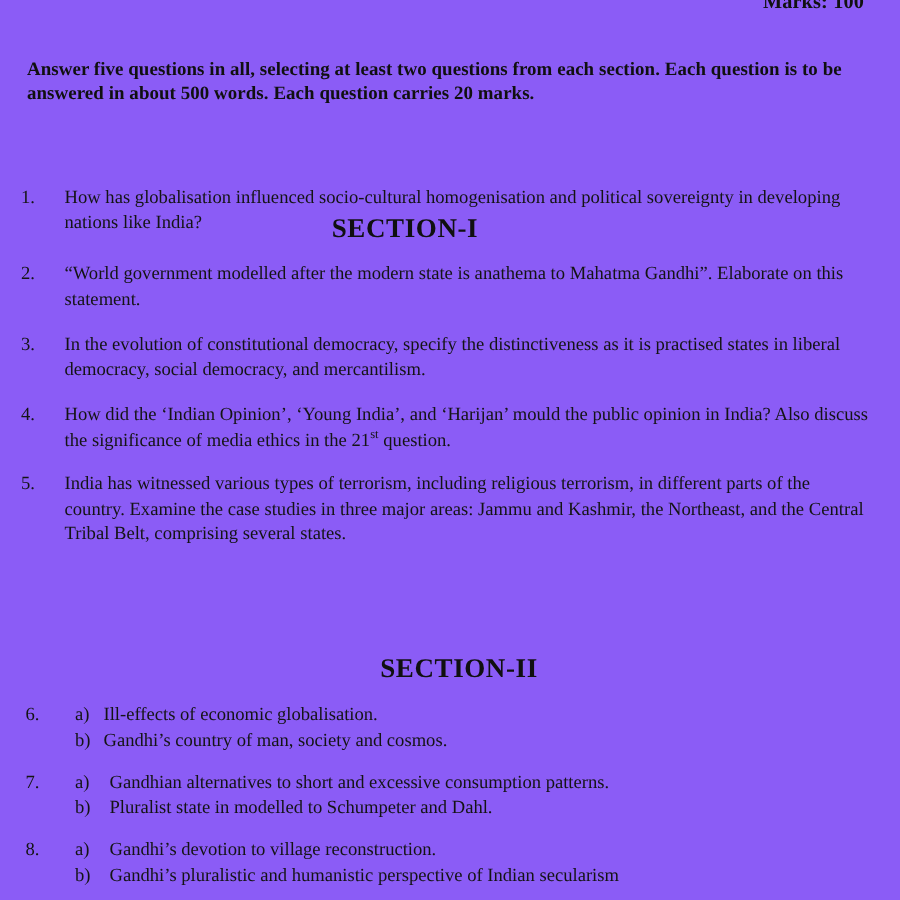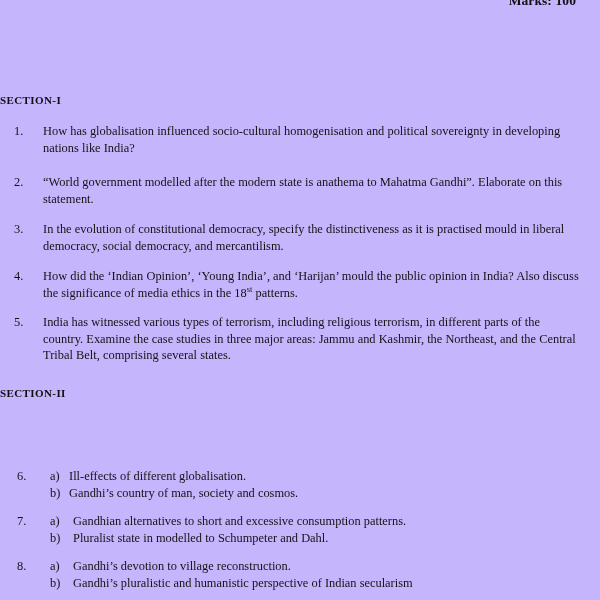--- a/index.html
+++ b/index.html
@@ -14,21 +14,21 @@
     font-family: "Liberation Serif", "DejaVu Serif", serif;
     color: #1a1a1a;
     position: relative;
     -webkit-font-smoothing: antialiased;
   }
 
   .page {
     position: relative;
     width: 600px;
     height: 600px;
-    background: #c4b5fd;
+    background: #8b5cf6;
     box-sizing: border-box;
   }
 
   
   .marks-clip {
     position: absolute;
     top: 0;
     left: 0;
     right: 0;
     height: 11px;
@@ -60,28 +60,29 @@
     letter-spacing: 0.05px;
   }
   .instruction-top { top: 38px; }
   .instruction-sec2 { top: 420px; }
 
   
   .section-heading {
     position: absolute;
     left: 0;
     width: 540px;
-    text-align: left;
-    font-size: 11px;
+    text-align: center;
+    font-size: 18px;
     font-weight: bold;
     letter-spacing: 0.4px;
     color: #101010;
+    margin-top: 48px;
   }
   .sec1 { top: 94px; }
-  .sec2 { top: 387px; }
+  .sec2 { top: 387px; padding-left: 36px; }
 
   
   .qrow {
     position: absolute;
     left: 0;
     right: 0;
     display: flex;
     align-items: flex-start;
   }
   .qnum {
@@ -148,57 +149,58 @@
 </style>
 </head>
 <body>
 
 <div class="page">
 
   <div class="marks-clip">
     <div class="marks-line">Marks: 100</div>
   </div>
 
+  <div class="instruction instruction-top">Answer five questions in all, selecting at least two questions from each section. Each question is to be answered in about 500 words. Each question carries 20 marks.</div>
 
   <div class="section-heading sec1">SECTION-I</div>
 
   <div class="qrow" style="top:123px;">
     <div class="qnum">1.</div>
     <div class="qtext">How has globalisation influenced socio-cultural homogenisation and political sovereignty in developing nations like India?</div>
   </div>
 
   <div class="qrow" style="top:174px;">
     <div class="qnum">2.</div>
     <div class="qtext">“World government modelled after the modern state is anathema to Mahatma Gandhi”. Elaborate on this statement.</div>
   </div>
 
   <div class="qrow" style="top:221px;">
     <div class="qnum">3.</div>
-    <div class="qtext">In the evolution of constitutional democracy, specify the distinctiveness as it is practised mould in liberal democracy, social democracy, and mercantilism.</div>
+    <div class="qtext">In the evolution of constitutional democracy, specify the distinctiveness as it is practised states in liberal democracy, social democracy, and mercantilism.</div>
   </div>
 
   <div class="qrow" style="top:268px;">
     <div class="qnum">4.</div>
-    <div class="qtext"><span>How did the ‘Indian Opinion’, ‘Young India’, and ‘Harijan’ mould the public opinion in India? Also discuss the significance of media ethics in the 18</span><sup>st</sup><span> patterns.</span></div>
+    <div class="qtext"><span>How did the ‘Indian Opinion’, ‘Young India’, and ‘Harijan’ mould the public opinion in India? Also discuss the significance of media ethics in the 21</span><sup>st</sup><span> question.</span></div>
   </div>
 
   <div class="qrow" style="top:314px;">
     <div class="qnum">5.</div>
     <div class="qtext">India has witnessed various types of terrorism, including religious terrorism, in different parts of the country. Examine the case studies in three major areas: Jammu and Kashmir, the Northeast, and the Central Tribal Belt, comprising several states.</div>
   </div>
 
   <div class="section-heading sec2">SECTION-II</div>
 
 
   <div class="srow" style="top:468px;">
     <div class="snum">6.</div>
     <div class="sitems">
       <div class="sitem">
         <span class="sitem-marker">a)</span>
-        <span class="sitem-text">Ill-effects of different globalisation.</span>
+        <span class="sitem-text">Ill-effects of economic globalisation.</span>
       </div>
       <div class="sitem">
         <span class="sitem-marker">b)</span>
         <span class="sitem-text">Gandhi’s country of man, society and cosmos.</span>
       </div>
     </div>
   </div>
 
   <div class="srow" style="top:513px;">
     <div class="snum">7.</div>

